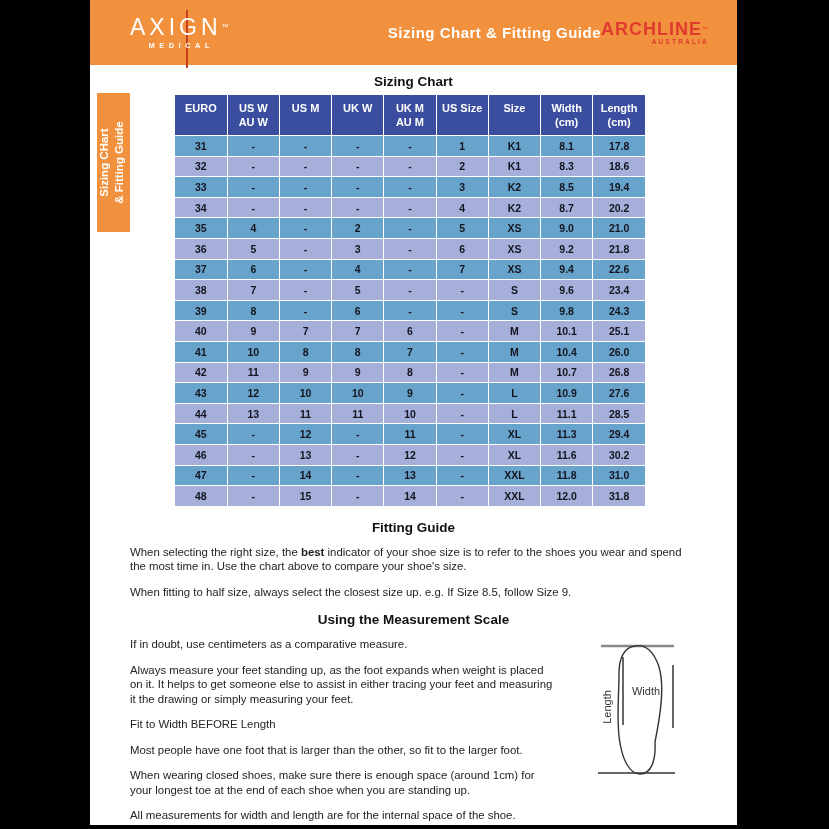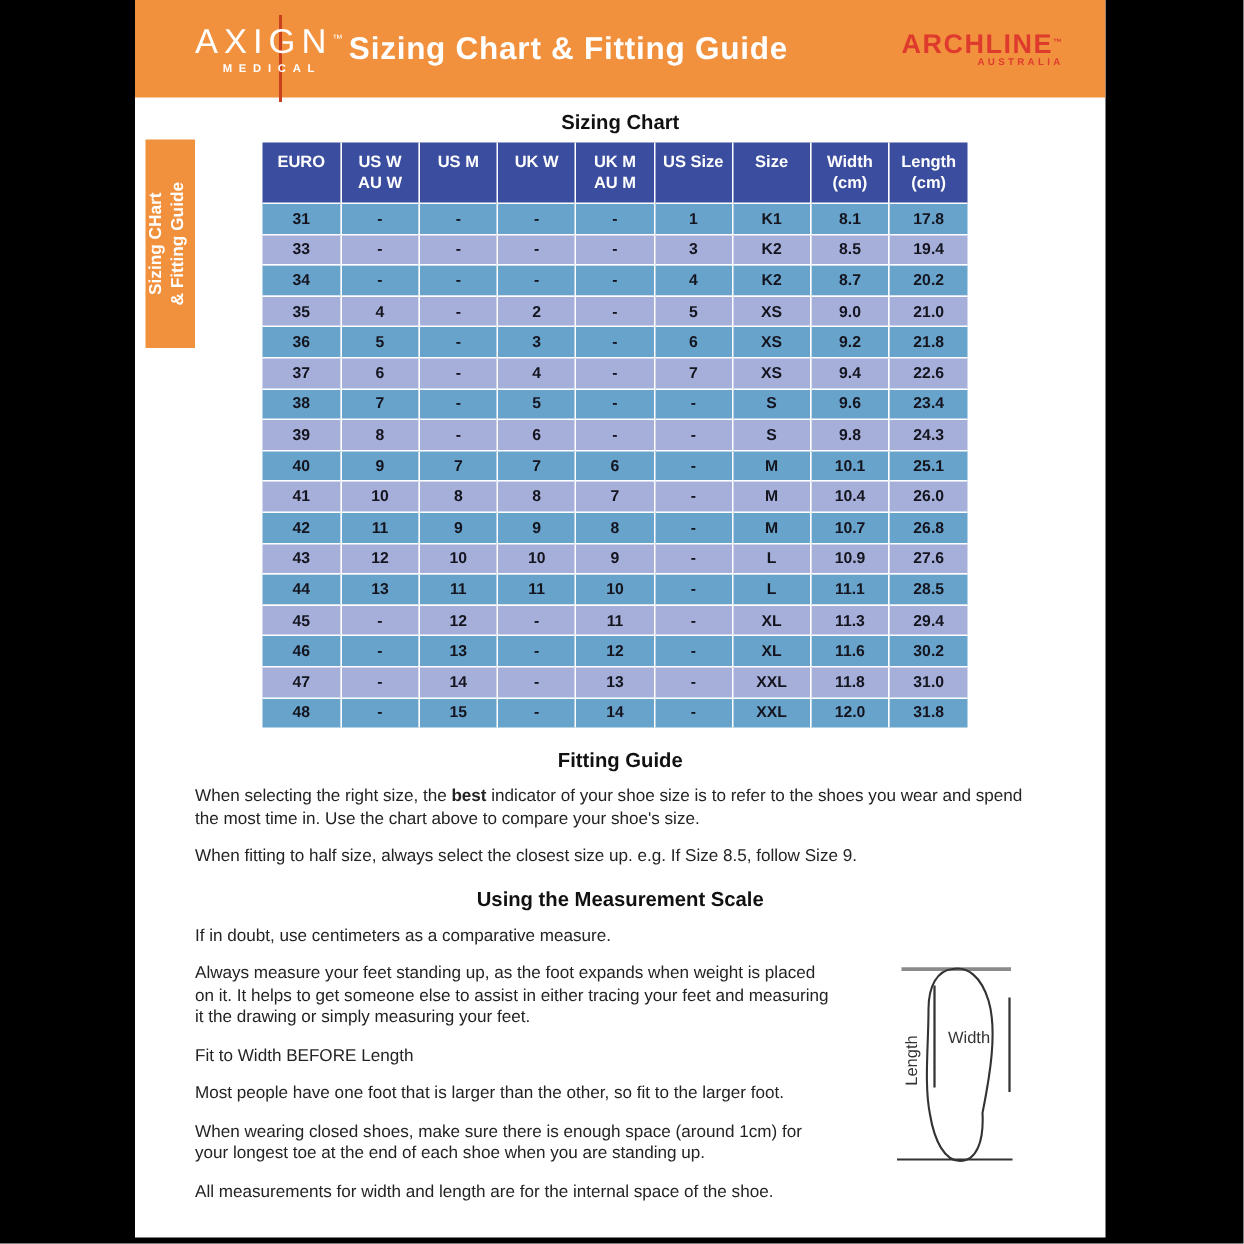--- a/index.html
+++ b/index.html
@@ -11,21 +11,21 @@
     position:absolute; left:90px; top:0; width:647px; height:825px;
     background:#ffffff; overflow:hidden;
   }
   
   .header { height:65px; background:#F2913D; display:flex; align-items:center; }
   .axign { margin-left:40px; position:relative; text-align:center; }
   .axign-line { position:absolute; left:56px; top:-5px; width:2px; height:58px; background:#C9401F; z-index:0; }
   .axign-name { position:relative; z-index:1; color:#fff; font-size:23px; letter-spacing:4px; font-weight:400; line-height:24px; }
   .axign-tm { font-size:7px; vertical-align:top; }
   .axign-sub { position:relative; z-index:1; color:#fff; font-size:7.5px; letter-spacing:4.5px; font-weight:bold; margin-top:2px; }
-  .title { flex:1; text-align:left; color:#fff; font-size:21px; font-weight:bold; letter-spacing:0.5px; }
+  .title { flex:1; text-align:right; color:#fff; font-size:15px; font-weight:bold; letter-spacing:0.5px; }
   .archline { margin-right:28px; text-align:right; color:#DF3A2E; }
   .arch-name { font-size:18px; font-weight:bold; letter-spacing:1px; line-height:18px; }
   .arch-tm { font-size:6px; vertical-align:top; }
   .arch-sub { font-size:6.5px; letter-spacing:2.2px; font-weight:bold; }
   
   .side-tab { position:absolute; left:7px; top:93px; width:33px; height:139px; background:#F2913D; }
   .side-tab-inner {
     position:absolute; top:0; left:0; width:139px; height:33px;
     transform:rotate(-90deg) translate(-139px,0); transform-origin:top left;
     text-align:center; color:#fff; font-weight:bold; font-size:11.5px; line-height:15px;
@@ -109,20 +109,31 @@
           <td>-</td>
           <td>-</td>
           <td>-</td>
           <td>-</td>
           <td>1</td>
           <td>K1</td>
           <td>8.1</td>
           <td>17.8</td>
         </tr>
         <tr>
+          <td>32</td>
+          <td>-</td>
+          <td>-</td>
+          <td>-</td>
+          <td>-</td>
+          <td>2</td>
+          <td>K1</td>
+          <td>8.3</td>
+          <td>18.6</td>
+        </tr>
+        <tr>
           <td>33</td>
           <td>-</td>
           <td>-</td>
           <td>-</td>
           <td>-</td>
           <td>3</td>
           <td>K2</td>
           <td>8.5</td>
           <td>19.4</td>
         </tr>

